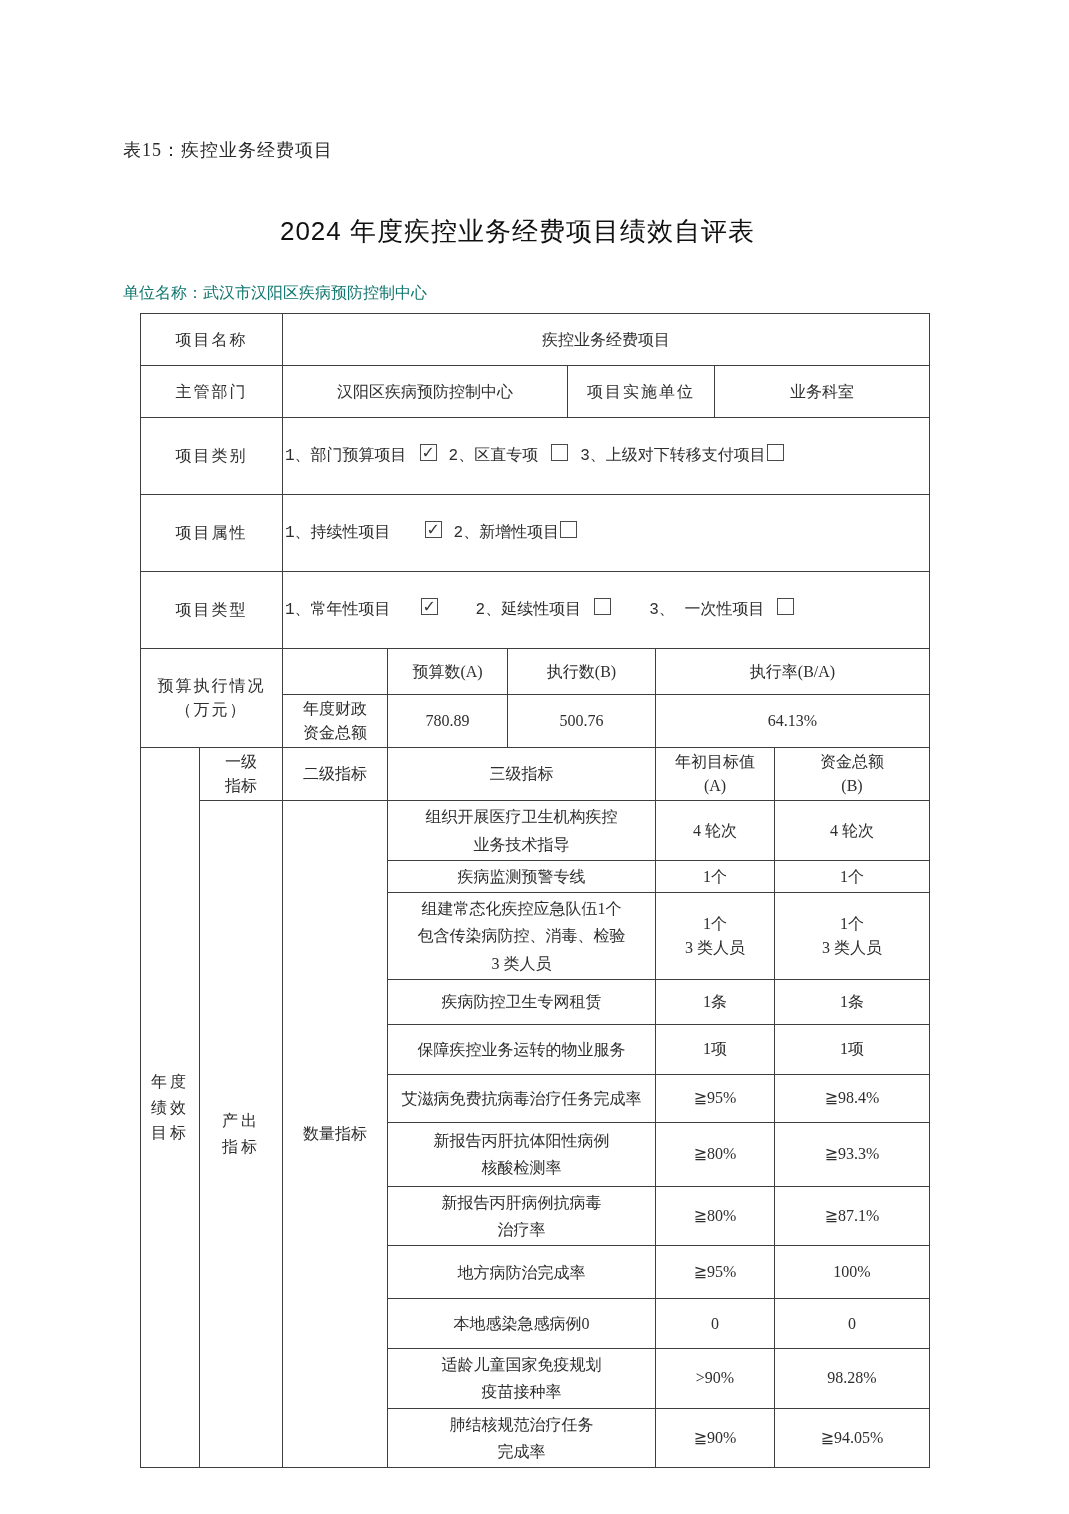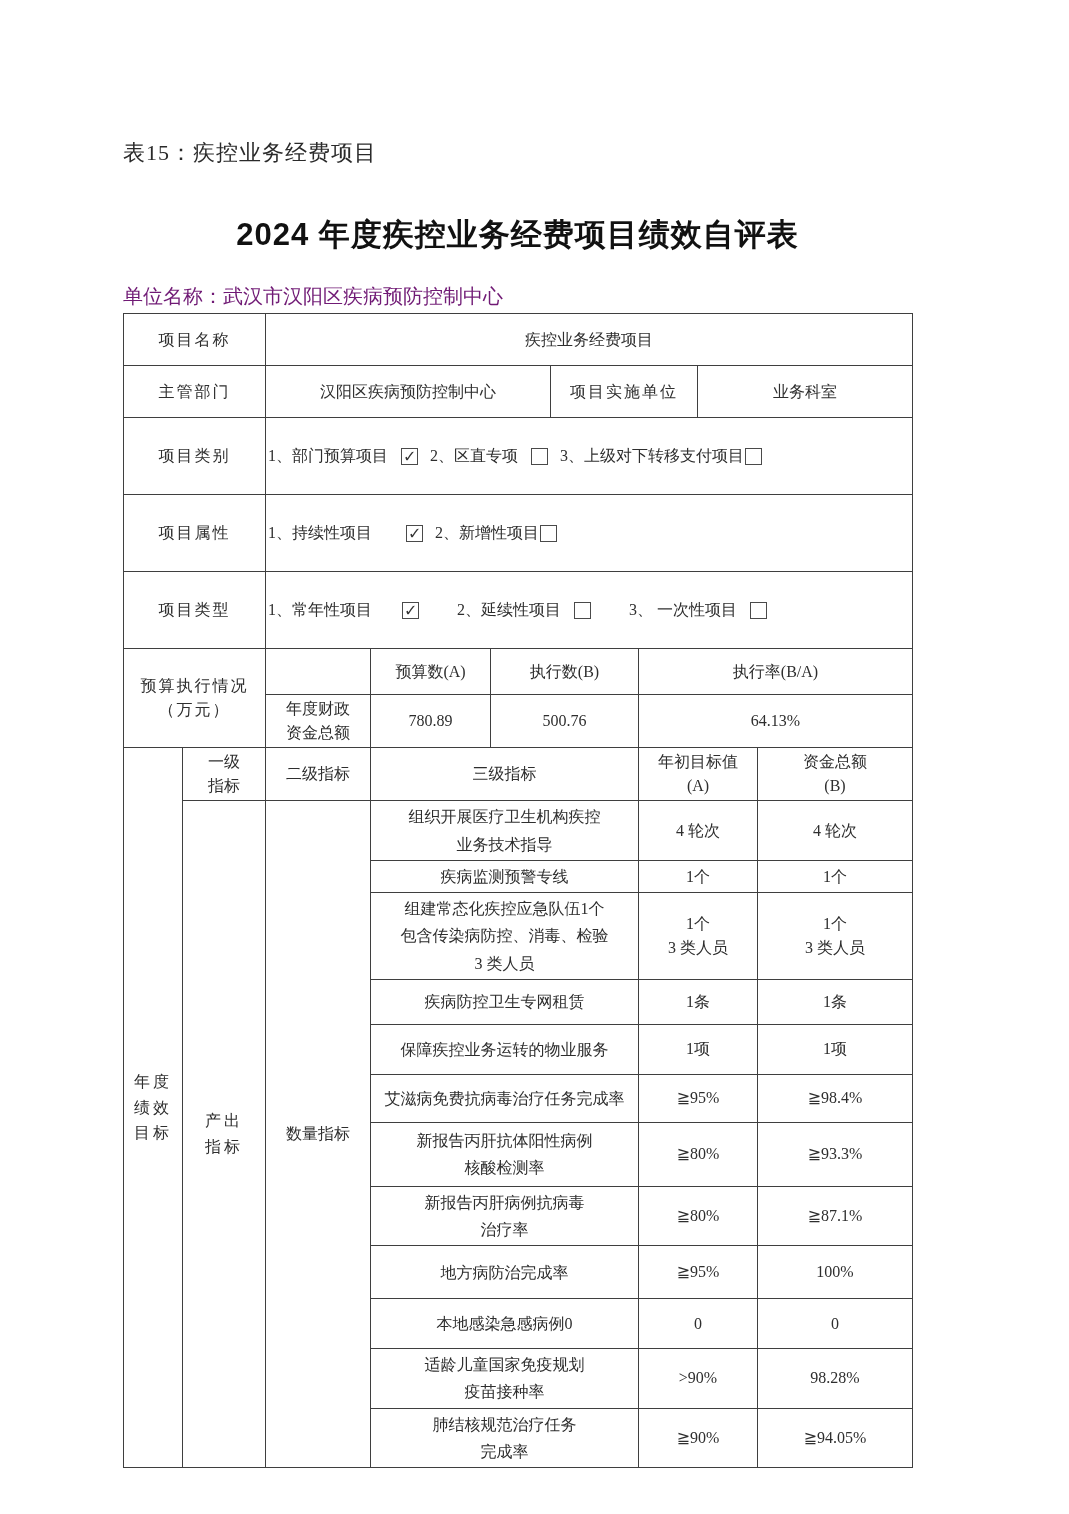--- a/index.html
+++ b/index.html
@@ -5,49 +5,49 @@
   html,body { margin:0; padding:0; }
   body {
     width:1069px; height:1514px;
     background:#ffffff;
     color:#2e2e2e;
     font-family:"Liberation Serif", serif;
     position:relative;
   }
   .doc-label {
     position:absolute; left:123px; top:138px;
-    font-size:22px; letter-spacing:1px; color:#2a2a2a;
+    font-size:18px; letter-spacing:1px; color:#2a2a2a;
   }
   .main-title {
     position:absolute; left:123px; top:214px; width:789px;
     text-align:center;
     font-family:"Liberation Sans", sans-serif;
-    font-weight:700; font-size:31px; letter-spacing:1px; color:#111;
+    font-weight:400; font-size:26px; letter-spacing:1px; color:#111;
     white-space:nowrap;
   }
   .unit-name {
     position:absolute; left:123px; top:283px;
-    font-size:20px; color:#701a75;
+    font-size:16px; color:#0f766e;
   }
   table.main {
-    position:absolute; left:123px; top:313px; width:789px;
+    position:absolute; left:140px; top:313px; width:789px;
     border-collapse:collapse; table-layout:fixed;
   }
   td {
     border:1px solid #3f3f3f;
     text-align:center; vertical-align:middle;
     font-size:16px; line-height:1.5;
     padding:2px 3px;
     white-space:pre-line;
     overflow:hidden;
   }
   td.lbl { letter-spacing:2px; }
   td.opts { text-align:left; padding-left:2px; }
   .opt-row { display:flex; align-items:center; flex-wrap:nowrap; }
-  .opt { display:inline-flex; align-items:center; white-space:nowrap; }
+  .opt { display:inline-flex; white-space:nowrap;font-family:Liberation Mono, monospace; }
   .cb {
     display:inline-block; width:17px; height:17px;
     border:1.5px solid #4a4a4a; box-sizing:border-box;
     position:relative; background:#fff;
   }
   .cb.checked::after {
     content:"\2713";
     position:absolute; left:1px; top:-4px;
     font-size:16px; color:#333;
     font-family:"DejaVu Sans", sans-serif;

